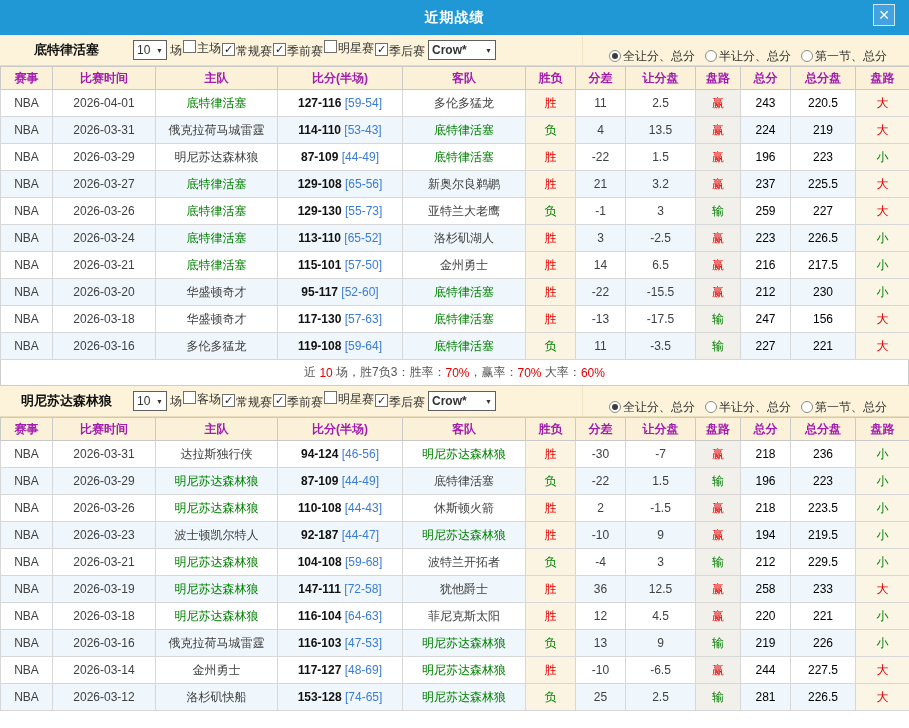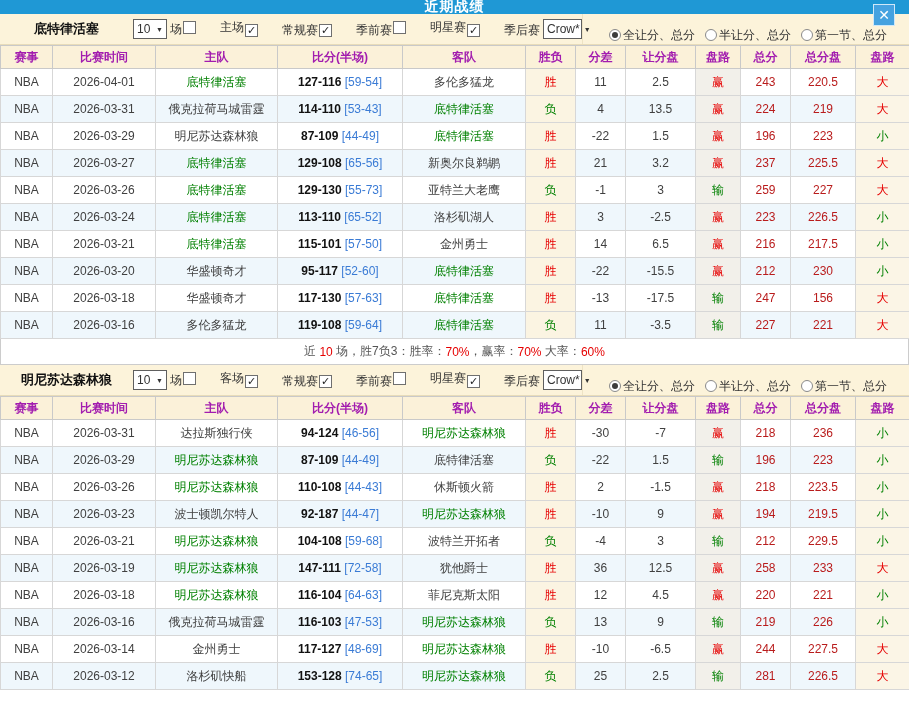--- a/index.html
+++ b/index.html
@@ -1,38 +1,38 @@
 <!DOCTYPE html>
 <html><head>
 <meta charset="utf-8">
 <style>
   * { margin:0; padding:0; box-sizing:border-box; }
   html,body { width:909px; height:728px; overflow:hidden; background:#fff;
     font-family:"Liberation Sans","DejaVu Sans",sans-serif; font-size:12px; color:#333; }
 
   
-  .titlebar { height:14px; background:#1f98d5; display:flex; align-items:center;
+  .titlebar { height:35px; background:#1f98d5; display:flex; align-items:center;
     justify-content:center; position:relative; }
   .titlebar .title { color:#fff; font-weight:bold; font-size:14px; letter-spacing:1px; }
   .close-btn { position:absolute; right:14px; top:4px; width:22px; height:22px;
     background:#45a2e0; border:1px solid #cfe8f8; color:#fff; font-size:14px; font-weight:bold;
     display:flex; align-items:center; justify-content:center; cursor:pointer; line-height:1; }
 
   
   .bar { height:31px; background:#fcf3da; display:flex; align-items:center;
     border-bottom:1px solid #e8dcba; }
   .team-name { width:133px; text-align:center; font-weight:bold; font-size:13px; color:#111; }
   .controls { display:flex; align-items:center; }
   .sel { display:inline-flex; align-items:center; justify-content:space-between;
     border:1px solid #5f5f5f; background:#fff; height:20px; padding:0 3px; gap:4px; cursor:pointer; }
   .sel .caret { font-size:7px; color:#333; }
   .sel-games { width:34px; }
-  .sel-filter { width:39px; margin-left:2px; }
+  .sel-filter { width:68px; margin-left:2px;font-weight:bold; }
   .unit { margin:0 1px 0 3px; }
-  .cb-item { display:inline-flex; align-items:center;gap:23px; }
+  .cb-item { display:inline-flex; align-items:flex-start; }
   .cb { width:13px; height:13px; border:1px solid #6f6f6f; background:#fff;
     display:inline-flex; align-items:center; justify-content:center; font-size:11px;
     line-height:1; color:#222; font-weight:bold; cursor:pointer; }
   .cb-label { margin:0 1px; }
   .radio-group { margin-left:auto; display:flex; align-items:center; gap:10px;
     padding:12px 22px 0 26px; border-left:1px solid #eee3c4; height:100%; }
   .radio-item { display:inline-flex; align-items:center; gap:2px; }
   .radio { width:12px; height:12px; border:1px solid #8a8a8a; border-radius:50%;
     background:#fff; display:inline-block; position:relative; cursor:pointer; }
   .radio.on::after { content:""; position:absolute; left:2px; top:2px; right:2px; bottom:2px;
@@ -45,21 +45,21 @@
   td { height:27px; text-align:center; border:1px solid #d7d7d7; font-size:12px; color:#404040; }
   tbody tr:nth-child(even) td { background:#eff7fc; }
   tbody tr td.c-result  { background:#fbf4e2; }
   tbody tr td.c-lineres { background:#f2f0ea; }
   tbody tr td.c-ou      { background:#fbf5e6; }
   .team-hl { color:#008000; }
   .score { font-weight:bold; color:#111; }
   .half { color:#3a7bd5; }
   .t-red { color:#e60000; }
   .t-green { color:#008000; }
-  .t-blue { color:#b91c1c; }
+  .t-blue { color:#000000; }
 
   
   .summary-row { height:26px; display:flex; align-items:center; justify-content:center;
     border:1px solid #ccc; border-top:none; color:#555; white-space:pre; font-size:12px; }
   .summary-row .seg-red { color:#e60000; }
 </style>
 </head>
 <body>
 
 <div>

